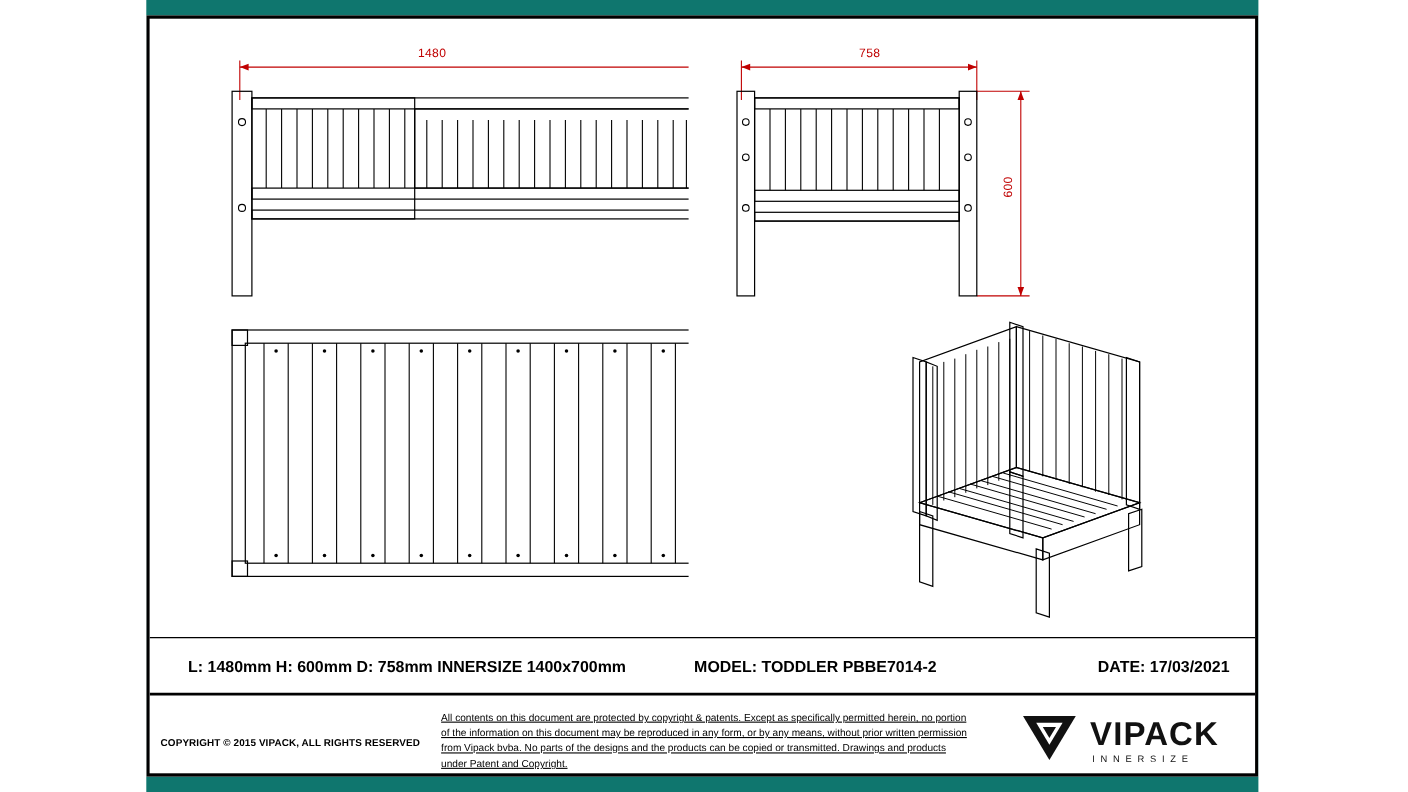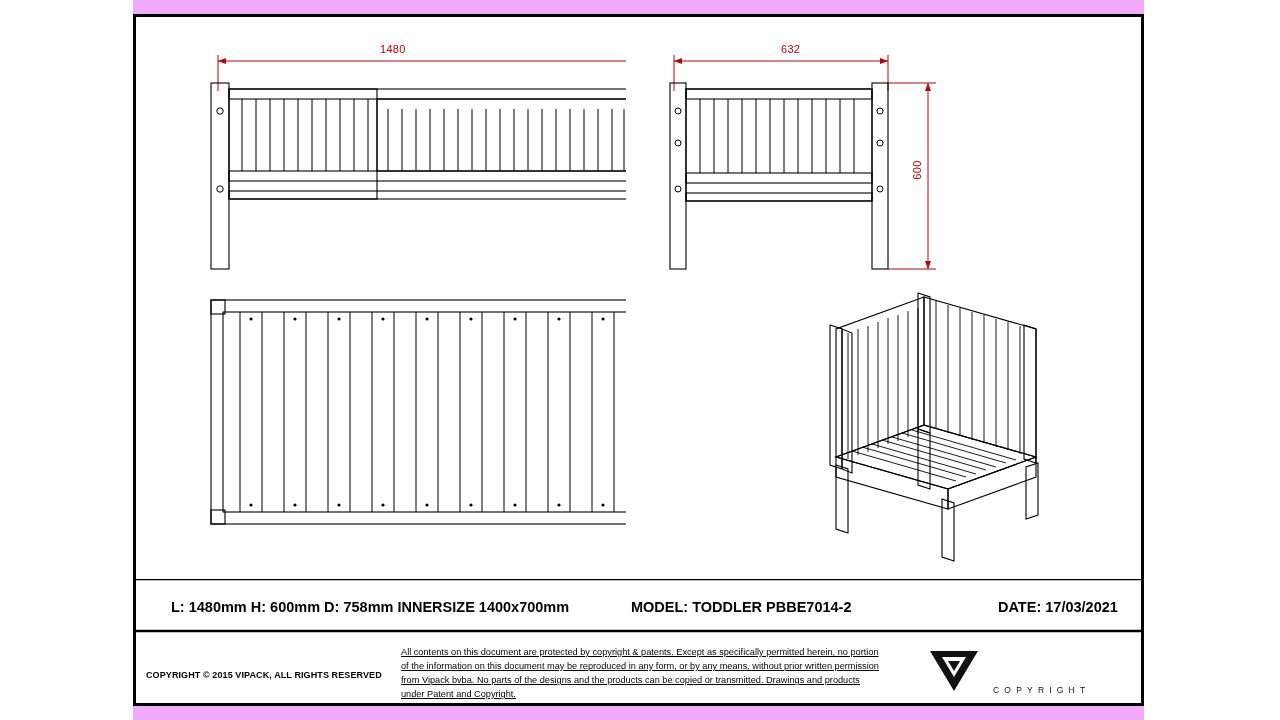--- a/index.html
+++ b/index.html
@@ -8,21 +8,21 @@
     background: #ffffff;
     width: 1280px;
     height: 720px;
     overflow: hidden;
     font-family: "Liberation Sans", sans-serif;
   }
   #page {
     position: relative;
     width: 1280px;
     height: 720px;
-    background: #f0abfc;
+    background: #0f766e;
   }
   
   #frame {
     position: absolute;
     left: 133px;
     top: 14px;
     width: 1011px;
     height: 692px;
     border: 3px solid #000000;
     box-sizing: border-box;
@@ -205,21 +205,21 @@
       </g>
       <g stroke="#000000" stroke-width="1" fill="#ffffff">
         <circle cx="22" cy="80" r="3"></circle>
         <circle cx="22" cy="112" r="3"></circle>
         <circle cx="22" cy="158" r="3"></circle>
         <circle cx="224" cy="80" r="3"></circle>
         <circle cx="224" cy="112" r="3"></circle>
         <circle cx="224" cy="158" r="3"></circle>
       </g>
     </svg>
-    <div class="dim-text" style="left:645px; top:26px;">632</div>
+    <div class="dim-text" style="left:645px; top:26px;">758</div>
     <div class="dim-text vert" style="left:771px; top:147px;">600</div>
 
     <svg style="position:absolute; left:30px; top:265px;" width="460" height="250" viewBox="0 0 460 250">
       <g stroke="#000000" stroke-width="1.1" fill="none">
 
         <rect x="45" y="18" width="440" height="224"></rect>
 
         <rect x="57" y="30" width="416" height="200"></rect>
 
         <rect x="45" y="18" width="14" height="14"></rect>
@@ -341,19 +341,20 @@
 
     <div class="copyright" style="left:10px; top:653px;">COPYRIGHT  © 2015 VIPACK, ALL RIGHTS RESERVED</div>
 
     <div class="legal" style="left:265px; top:628px;">All contents on this document are protected by copyright &amp; patents. Except as specifically permitted herein, no portion of the information on this document may be reproduced in any form, or by any means, without prior written permission from Vipack bvba. No parts of the designs and the products can be copied or transmitted. Drawings and products under Patent and Copyright.</div>
 
     <svg style="position:absolute; left:790px; top:630px;" width="56" height="48" viewBox="0 0 56 48">
       <path d="M4,4 L52,4 L28,44 Z" fill="#111111"></path>
       <path d="M16,10 L40,10 L28,30 Z" fill="#ffffff"></path>
       <path d="M22,14 L34,14 L28,24 Z" fill="#111111"></path>
     </svg>
-    <div class="brand-sub" style="left:857px; top:668px;">COPYRIGHT</div>
+    <div class="brand-name" style="left:855px; top:634px;">VIPACK</div>
+    <div class="brand-sub" style="left:857px; top:668px;">INNERSIZE</div>
 
   </div>
 
   <div class="side-black" style="left:0;"></div>
   <div class="side-black" style="right:0; width:136px;"></div>
 </div>
 
 </body></html>

